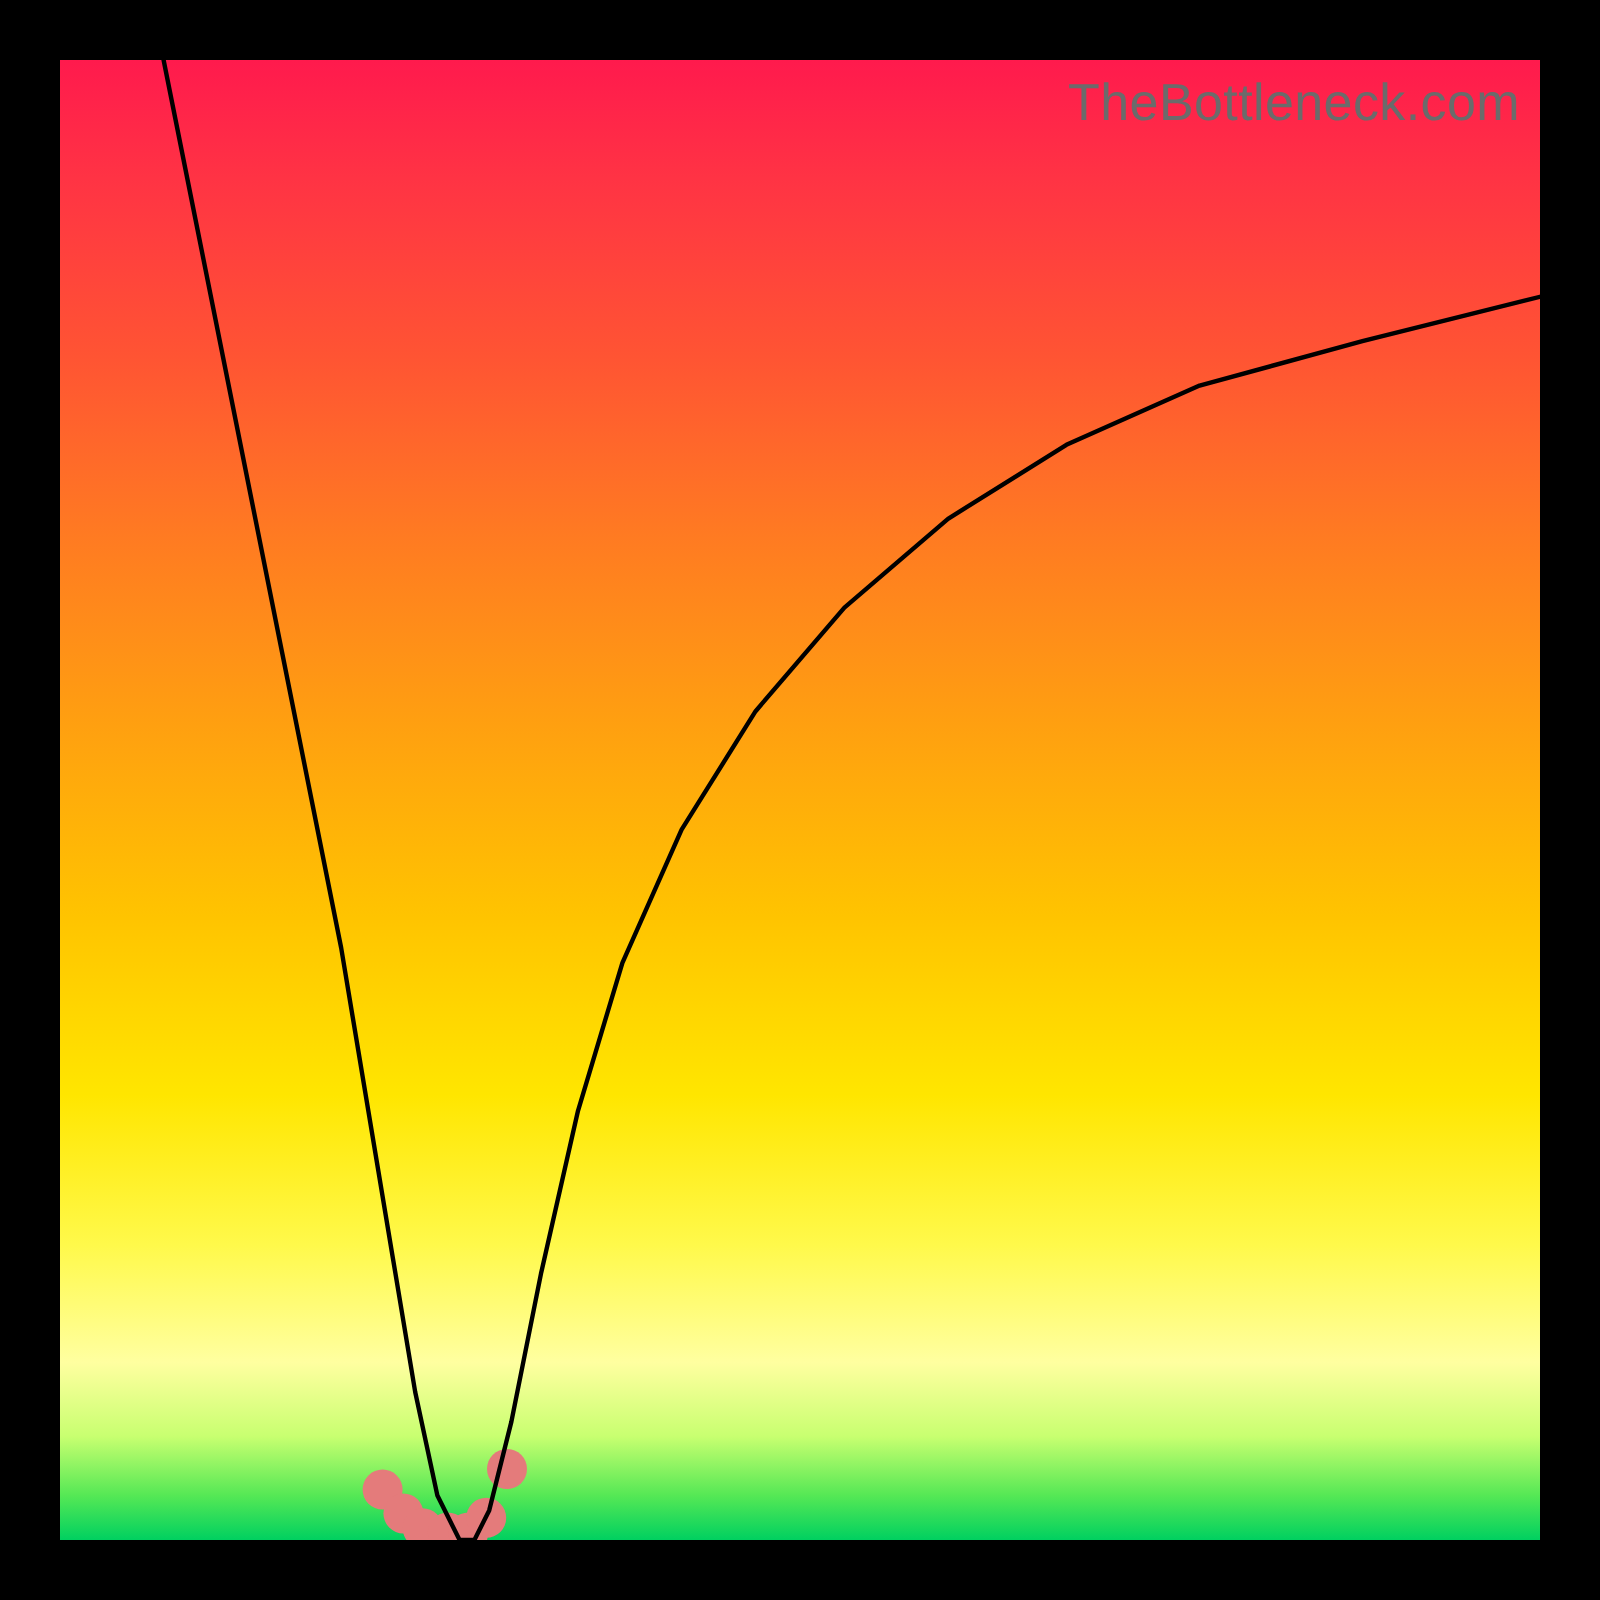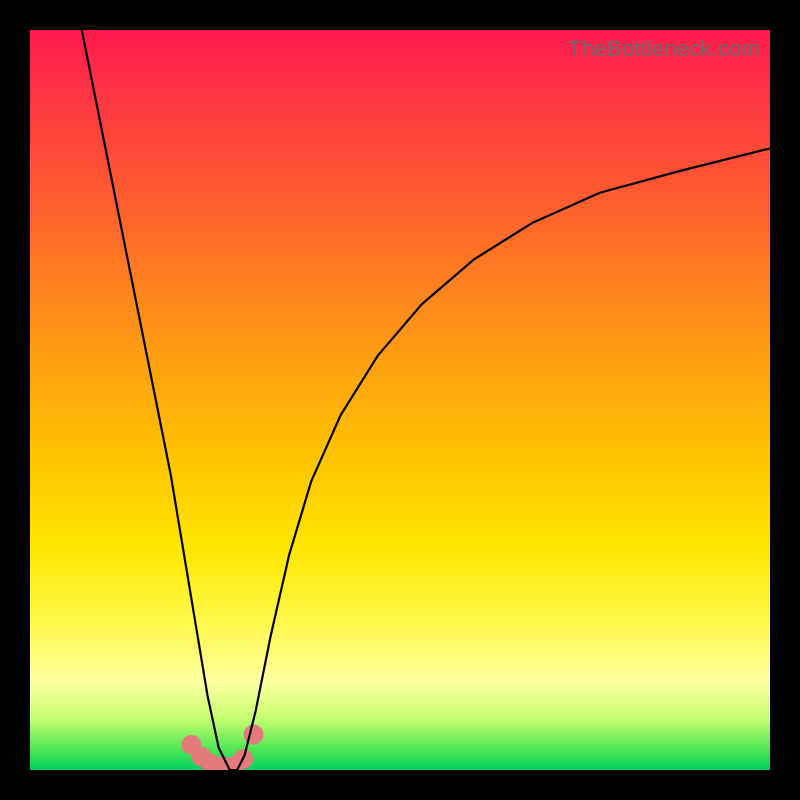--- a/index.html
+++ b/index.html
@@ -35,21 +35,21 @@
       #ffffa0 88%,
       #c8ff70 93%,
       #55e855 97%,
       #00d060 100%);
   }
   .watermark {
     position: absolute;
     top: 6px;
     right: 10px;
     color: #6b6b6b;
-    font-size: 22px;
+    font-size: 26px;
     font-weight: 500;
     letter-spacing: 0.2px;
     user-select: none;
     margin-left: 32px;
   }
   svg.curve {
     position: absolute;
     left: 0; top: 0;
     width: 740px;
     height: 740px;

